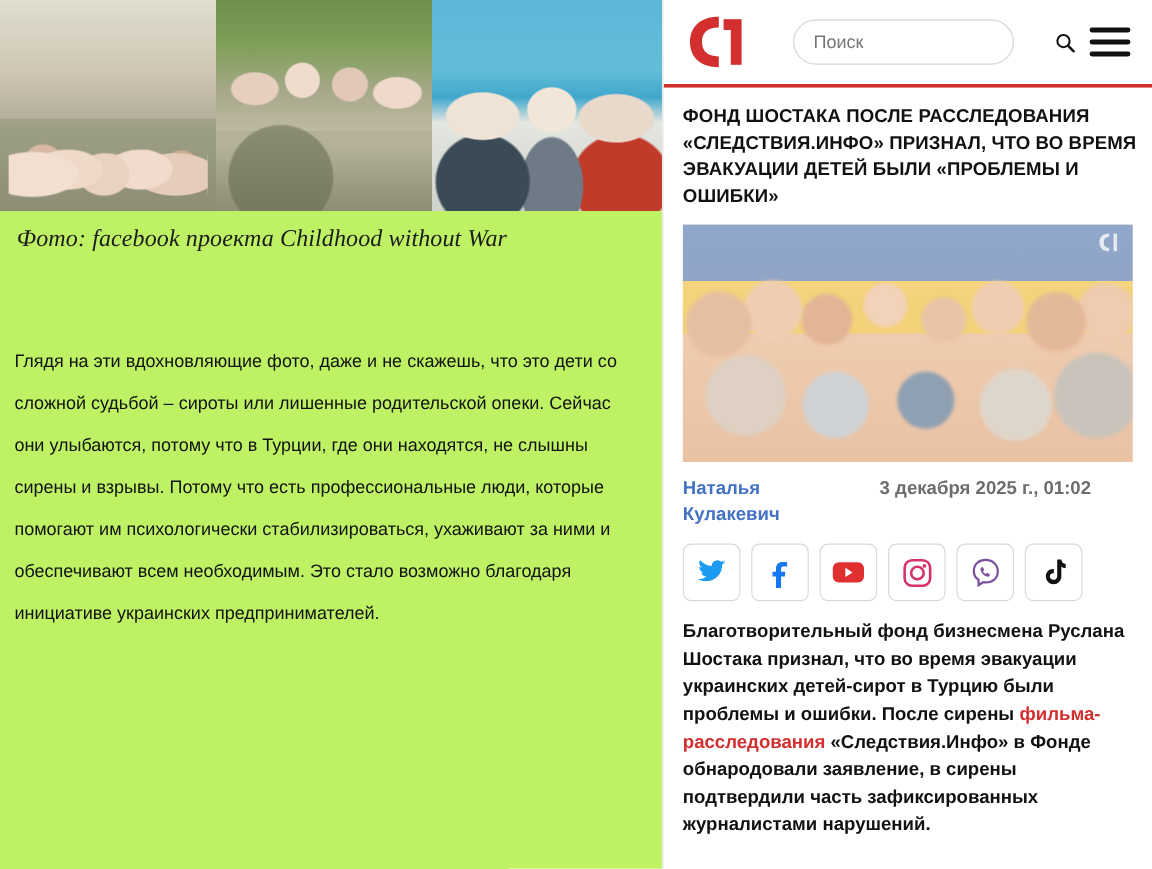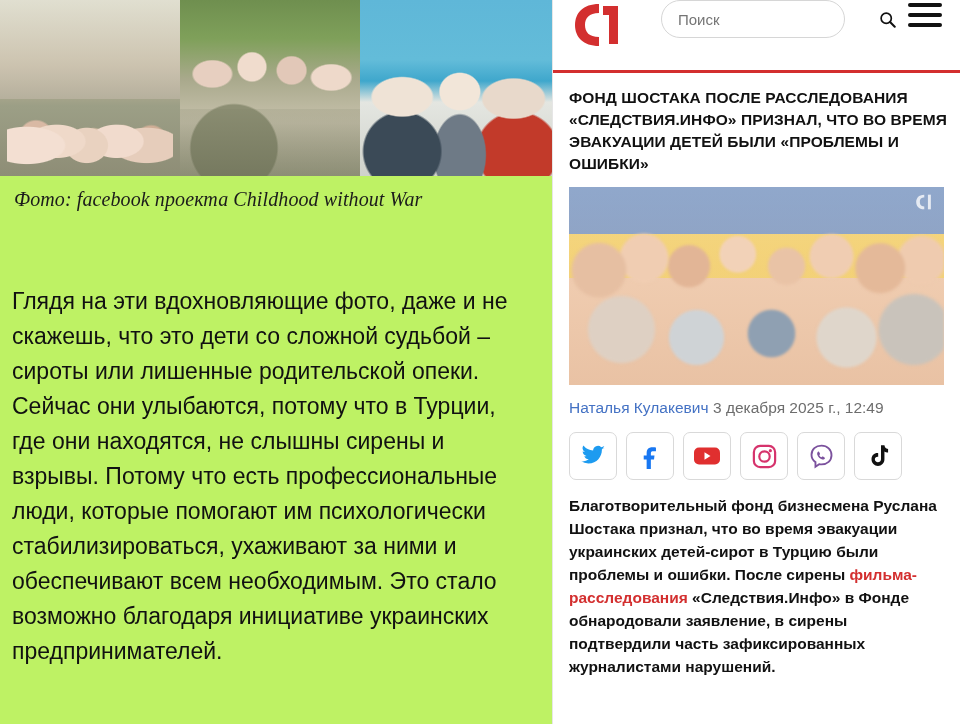--- a/index.html
+++ b/index.html
@@ -113,40 +113,40 @@
     color: #1b1b1b;
     font-family: "Liberation Serif", serif;
     letter-spacing: .1px;
   }
 
   .article-body {
     position: absolute;
     left: 12px;
     top: 284px;
     width: 516px;
-    font-size: 23px;
+    font-size: 15px;
     line-height: 35px;
     color: #111;
     font-family: "Liberation Sans", sans-serif;
   }
 
   
   #right {
     width: 408px;
     height: 724px;
     position: relative;
     background: #fff;
     border-left: 1px solid #e6e6e6;
     overflow: hidden;
   }
 
   .site-header {
     height: 70px;
     display: flex;
-    align-items: flex-start;
+    align-items: center;
     padding: 0 18px 0 16px;
     gap: 12px;
     background: #fff;
   }
   .logo {
     width: 66px; height: 50px;
     position: relative;
     flex: 0 0 auto;
   }
   .logo svg { display: block; }
@@ -228,21 +228,22 @@
     filter: blur(1.2px);
   }
   .hero .wm {
     position: absolute; right: 8px; top: 6px;
     width: 22px; height: 18px; opacity: .9;
   }
 
   .byline {
     display: flex;
     padding: 12px 16px 4px 16px;
-    gap: 4px;
+    gap: 24px;
+    font-weight: bold;
   }
   .byline .author {
     color: #4472c4;
     font-size: 15.5px;
     line-height: 21px;
     width: 140px;
   }
   .byline .date {
     color: #6d6d6d;
     font-size: 15.5px;
@@ -326,21 +327,21 @@
       <div class="flagband"></div>
       <div class="crowd"></div>
       <svg class="wm" viewBox="0 0 30 24">
         <path d="M14 2 C6 2 3 7 3 12 C3 17 6 22 14 22 L14 18 C9 18 8 15 8 12 C8 9 9 6 14 6 Z" fill="#ffffff" opacity=".85"></path>
         <rect x="19" y="2" width="4" height="20" fill="#ffffff" opacity=".85"></rect>
       </svg>
     </div>
 
     <div class="byline">
       <div class="author">Наталья Кулакевич</div>
-      <div class="date">3 декабря 2025 г., 12:49</div>
+      <div class="date">3 декабря 2025 г., 01:02</div>
     </div>
 
     <div class="social-row">
 
       <div class="sbtn">
         <svg width="26" height="22" viewBox="0 0 24 20" aria-hidden="true">
           <path d="M23 2.5a8.6 8.6 0 0 1-2.5.7 4.4 4.4 0 0 0 1.9-2.4 8.8 8.8 0 0 1-2.8 1.1A4.4 4.4 0 0 0 12.1 5a12.4 12.4 0 0 1-9-4.6 4.4 4.4 0 0 0 1.4 5.9 4.3 4.3 0 0 1-2-.6 4.4 4.4 0 0 0 3.5 4.3 4.4 4.4 0 0 1-2 .1 4.4 4.4 0 0 0 4.1 3A8.9 8.9 0 0 1 1 14.9a12.4 12.4 0 0 0 6.7 2c8.1 0 12.5-6.7 12.5-12.5v-.6A8.8 8.8 0 0 0 23 2.5z" fill="#1d9bf0"></path>
         </svg>
       </div>
 

